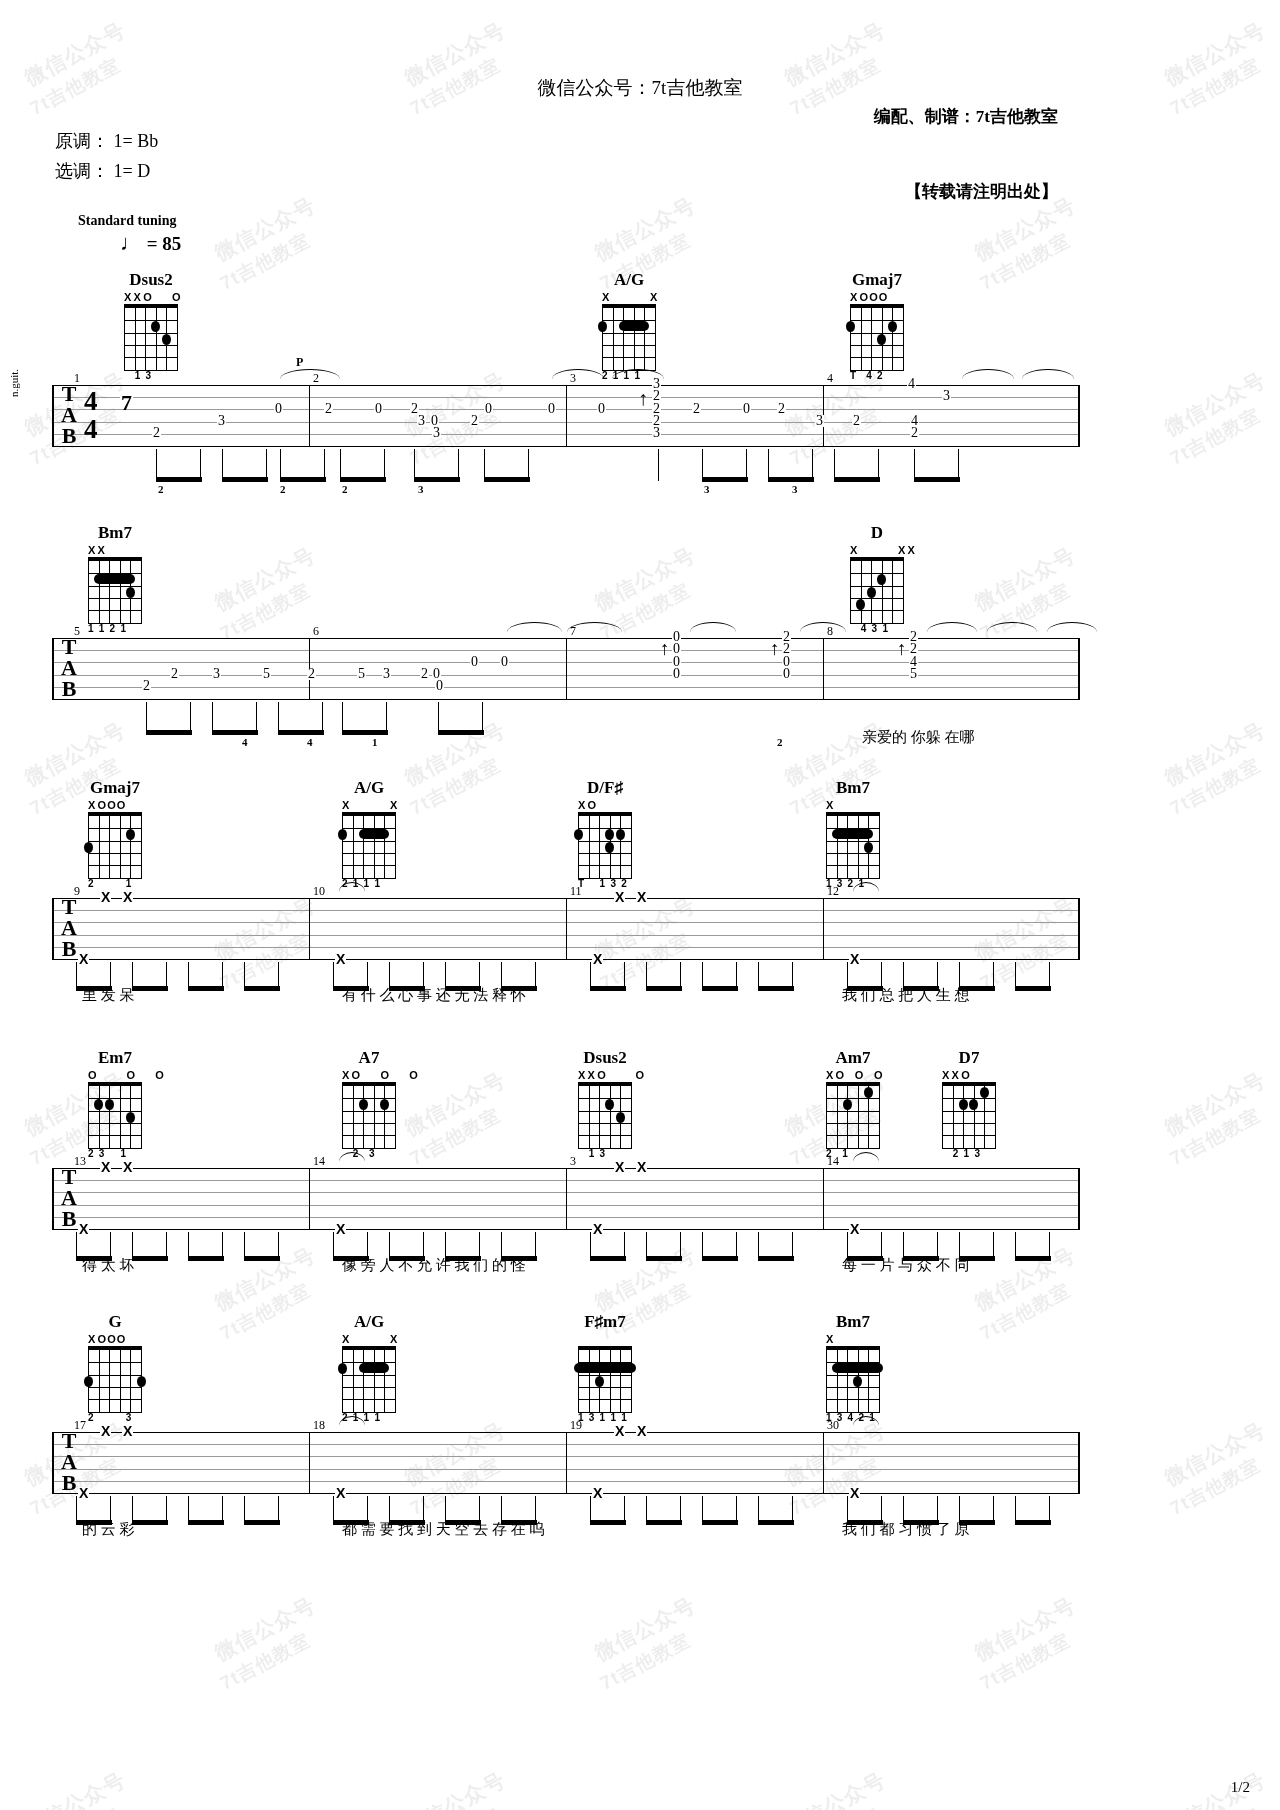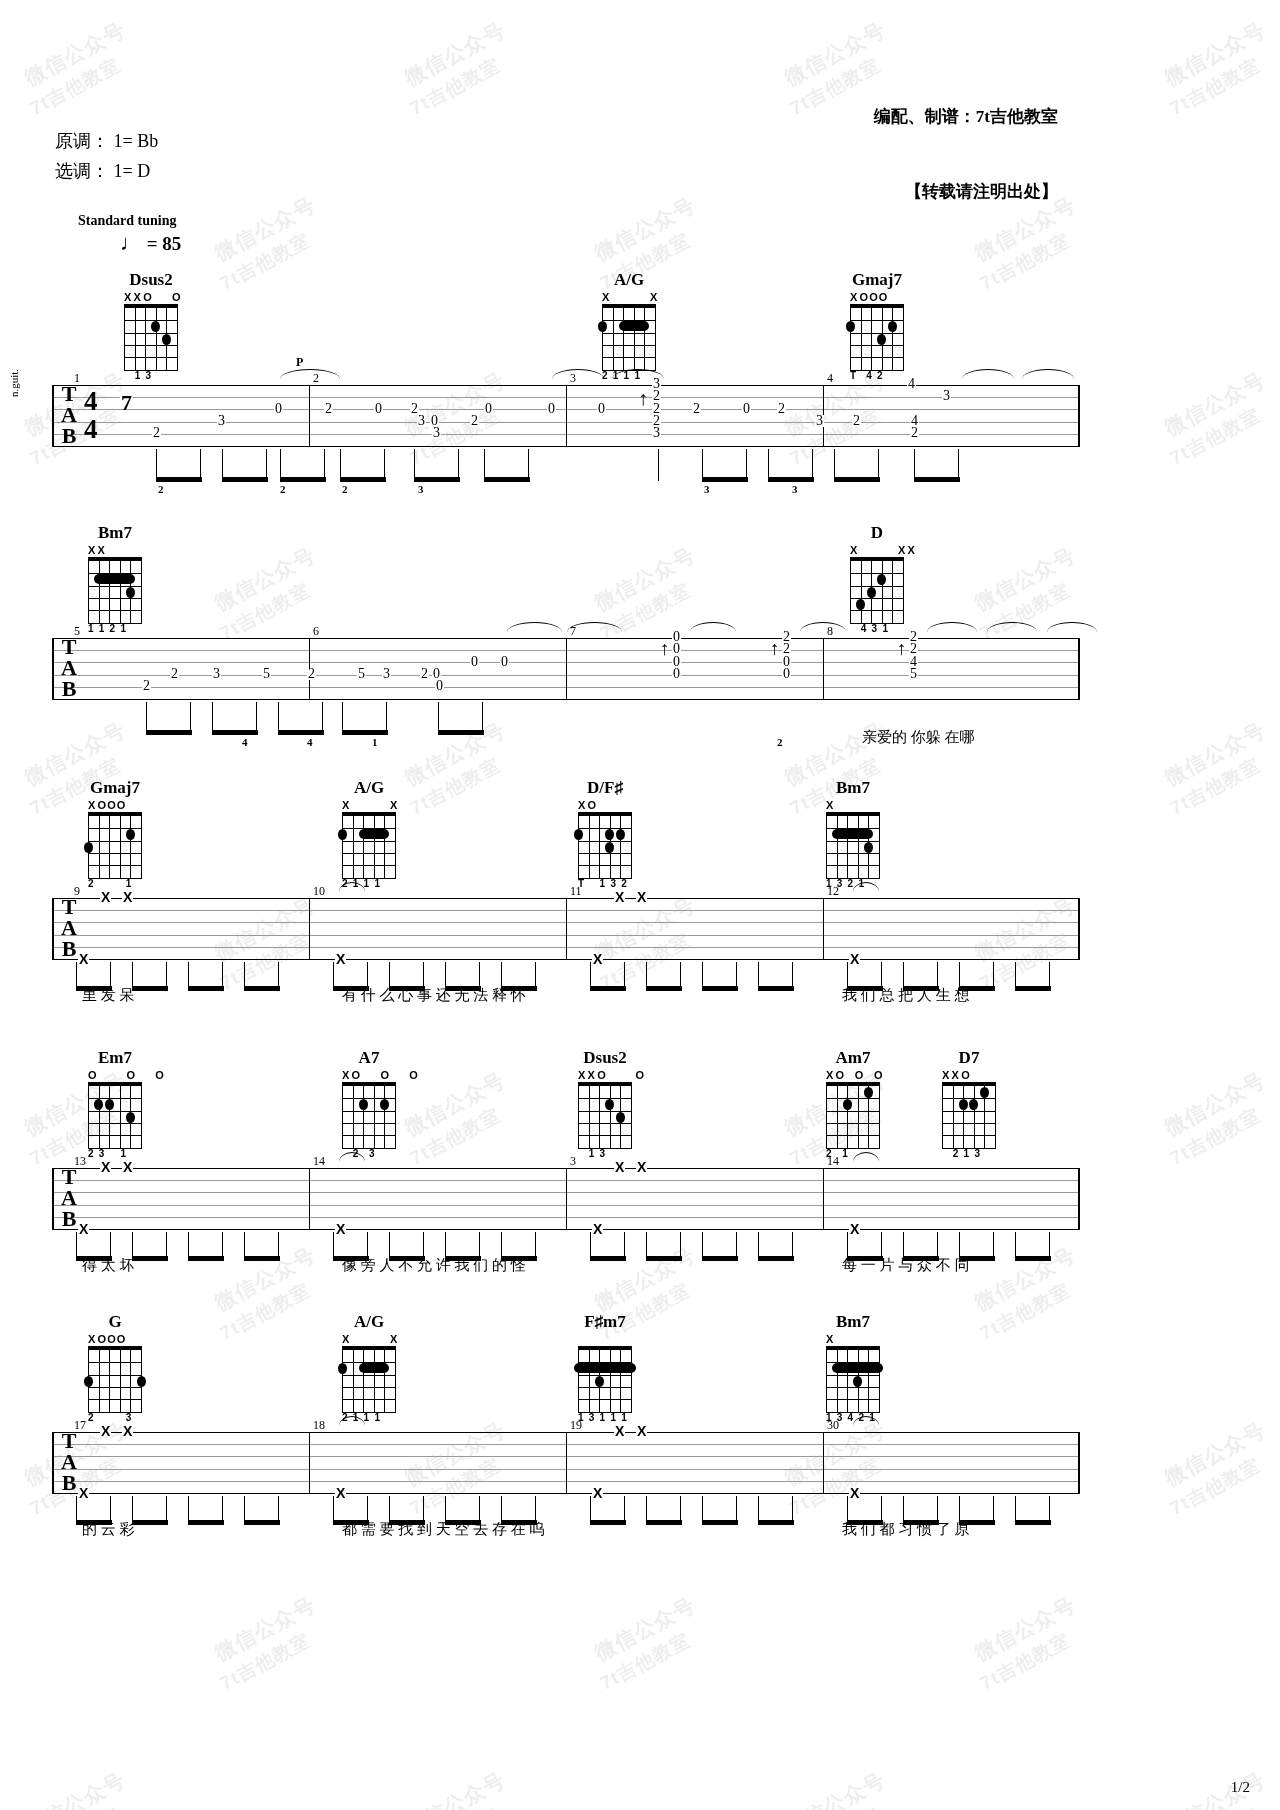--- a/index.html
+++ b/index.html
@@ -175,20 +175,21 @@
       <div class="wm a" style="left: 20px; top: 1790px;">微信公众号</div>
       <div class="wm b" style="left: 26px; top: 1824px;">7t吉他教室</div>
       <div class="wm a" style="left: 400px; top: 1790px;">微信公众号</div>
       <div class="wm b" style="left: 406px; top: 1824px;">7t吉他教室</div>
       <div class="wm a" style="left: 780px; top: 1790px;">微信公众号</div>
       <div class="wm b" style="left: 786px; top: 1824px;">7t吉他教室</div>
       <div class="wm a" style="left: 1160px; top: 1790px;">微信公众号</div>
       <div class="wm b" style="left: 1166px; top: 1824px;">7t吉他教室</div>
     </div>
 
+  <div class="subtitle">微信公众号：7t吉他教室</div>
   <div class="credit">编配、制谱：7t吉他教室</div>
   <div class="repost">【转载请注明出处】</div>
 
   <div class="keyblock">
     <div><span class="lbl">原调：</span>
          <span>1= Bb</span></div>
     <div><span class="lbl">选调：</span>
          <span>1= D</span></div>
   </div>
 

